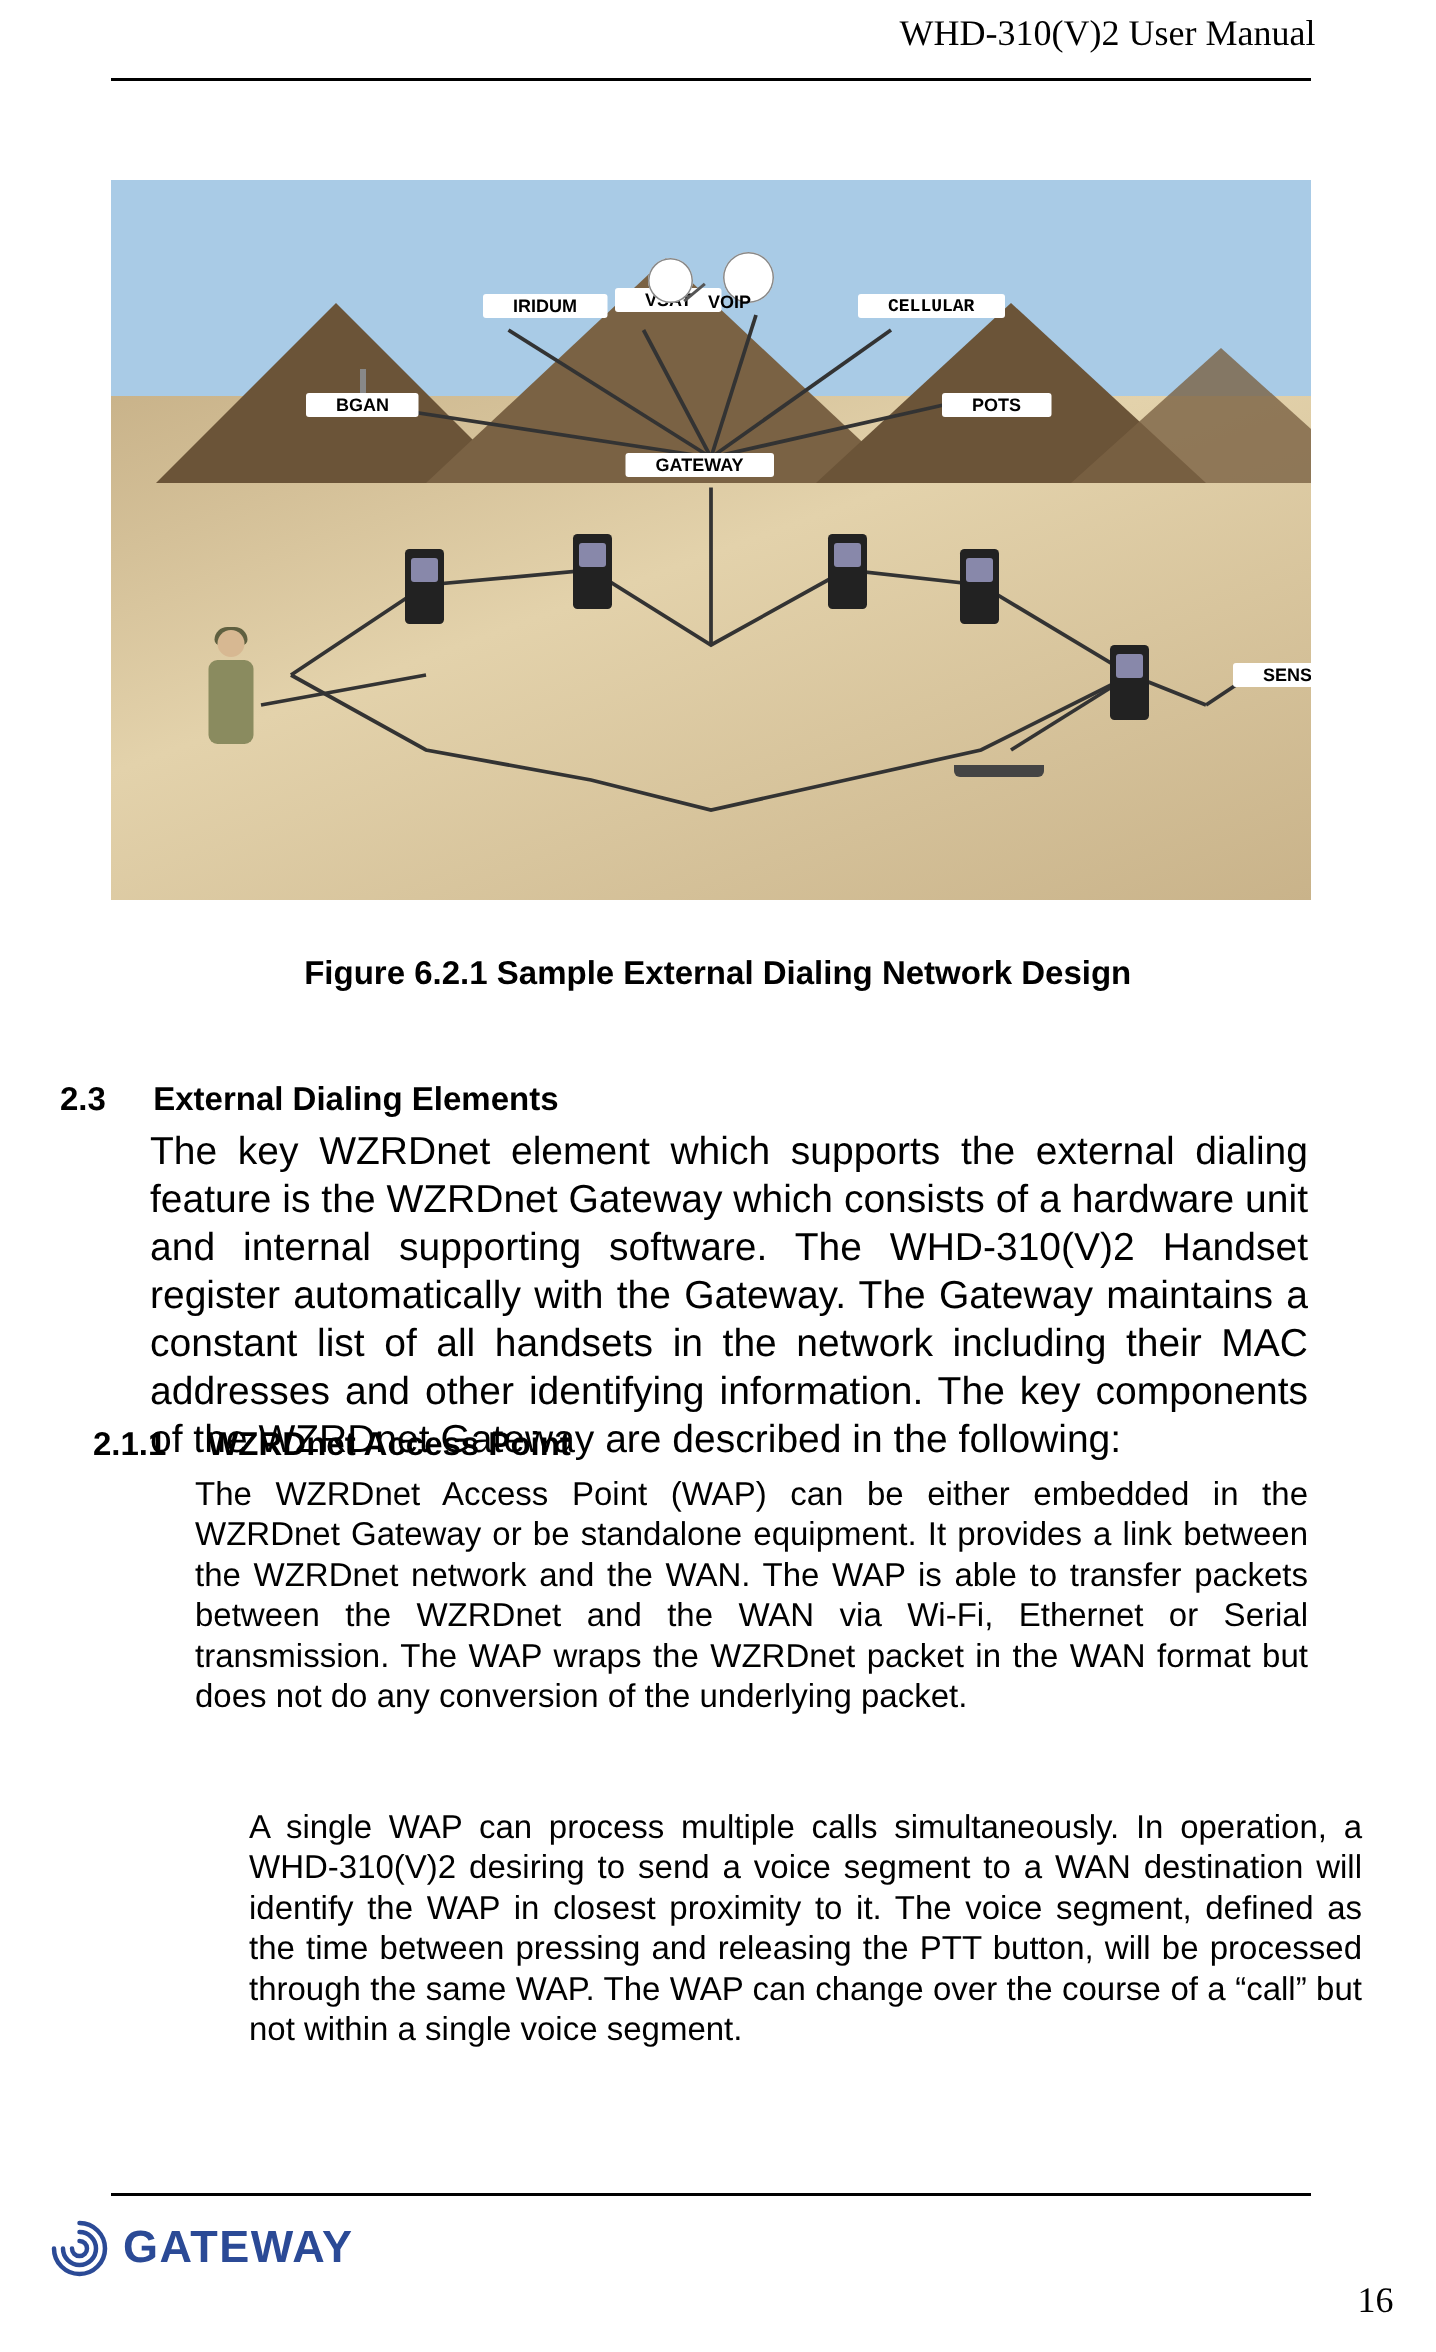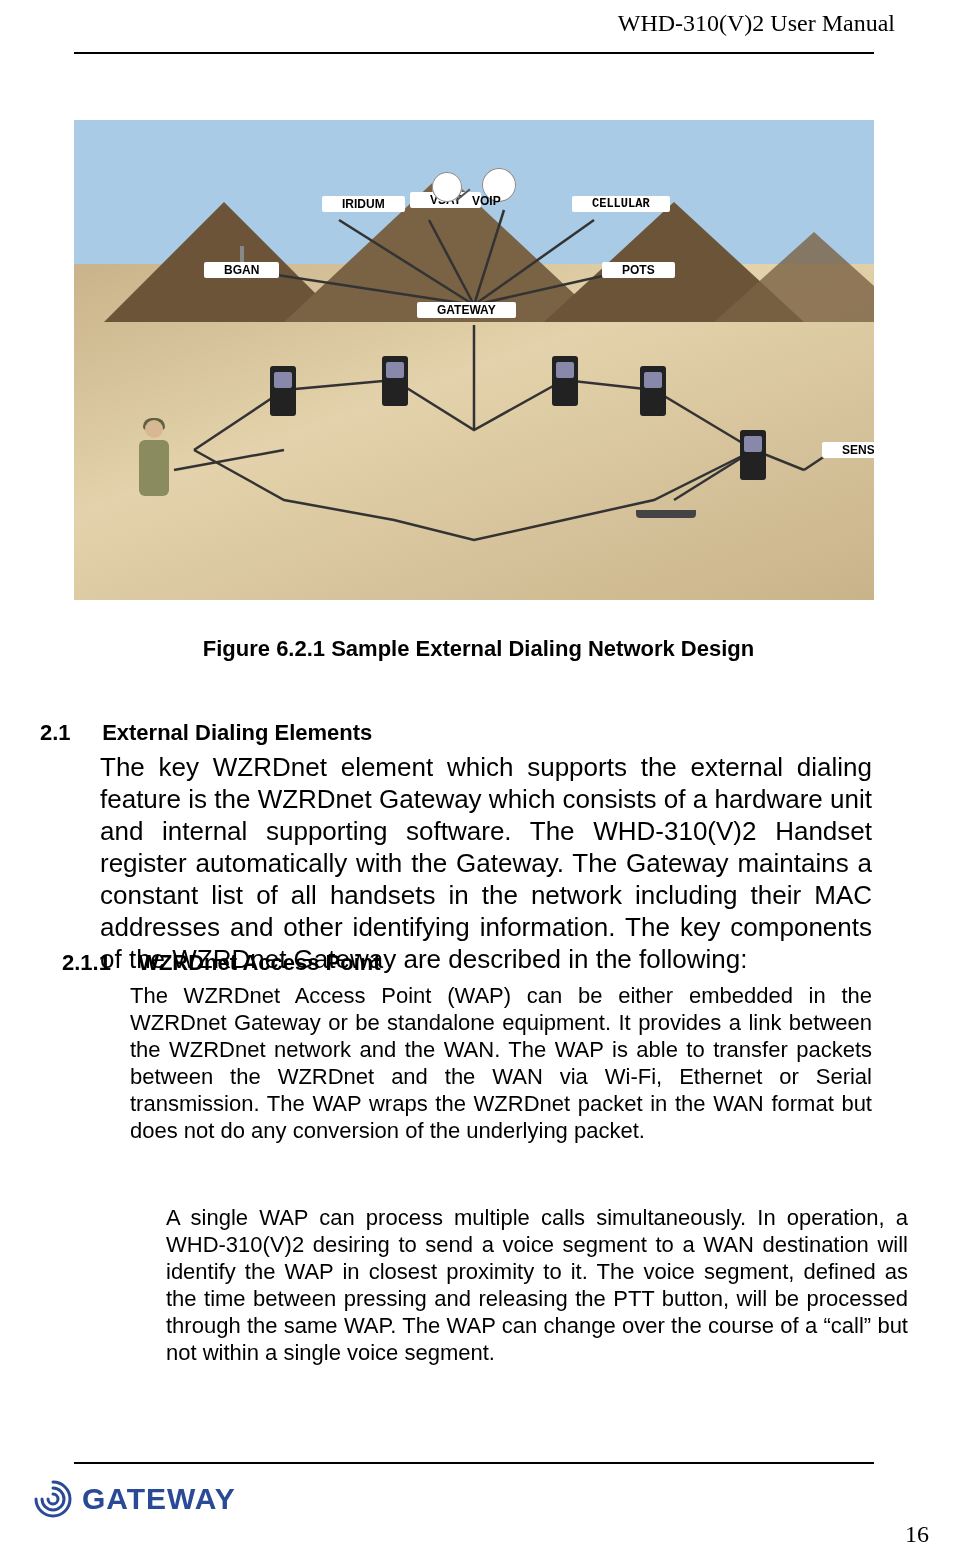--- a/index.html
+++ b/index.html
@@ -19,21 +19,21 @@
     height: 1568px;
     padding: 0 80px 0 100px;
     position: relative;
   }
   .header-title {
     position: absolute;
     top: 10px;
     left: 0;
     width: 957px;
     text-align: right;
-    padding-right: 62px;
+    padding-right: 80px;
     box-sizing: border-box;
     font-family: "Times New Roman", Times, serif;
     font-size: 24px;
   }
   .header-rule {
     position: absolute;
     top: 44px;
     left: 74px;
     width: 800px;
     border: 0;
@@ -284,21 +284,21 @@
     </div>
     <div class="node" style="top:62px;left:398px;">
       <span class="cloud">
         <span class="txt">VOIP</span>
       </span>
     </div>
     <div class="node" style="top:62px;left:498px;font-family:Liberation Mono, monospace;">
       <span class="phone"></span><br>
       <span class="nlabel">CELLULAR</span>
     </div>
-    <div class="node" style="top:128px;left:528px;">
+    <div class="node" style="top:128px;left:554px;">
       <span class="pots"></span><br>
       <span class="nlabel">POTS</span>
     </div>
 
     <div class="node" style="top:168px;left:343px;text-align:center;">
       <span class="router"></span><br>
       <span class="nlabel">GATEWAY</span>
     </div>
 
     <div class="node" style="top:300px;left:60px;">
@@ -320,21 +320,21 @@
 
     <div class="node" style="top:308px;left:748px;">
       <span class="sensor"></span><br>
       <span class="nlabel">SENSOR</span>
     </div>
   </div>
 
   <div class="fig-caption">Figure 6.2.1 Sample External Dialing Network Design</div>
 
   <div class="section-heading sh21">
-    <span class="num">2.1</span>
+    <span class="num">2.3</span>
     <span>External Dialing Elements</span>
   </div>
   <div class="body-p p1">The key WZRDnet element which supports the external dialing feature is the WZRDnet Gateway which consists of a hardware unit and internal supporting software.  The WHD-310(V)2 Handset register automatically with the Gateway.  The Gateway maintains a constant list of all handsets in the network including their MAC addresses and other identifying information.  The key components of the WZRDnet Gateway are described in the following:</div>
 
   <div class="sh211">
     <span class="num">2.1.1</span>
     <span>WZRDnet Access Point</span>
   </div>
   <div class="body-p-sub p2">The WZRDnet Access Point (WAP) can be either embedded in the WZRDnet Gateway or be standalone equipment.  It provides a link between the WZRDnet network and the WAN.  The WAP is able to transfer packets between the WZRDnet and the WAN via Wi-Fi, Ethernet or Serial transmission.  The WAP wraps the WZRDnet packet in the WAN format but does not do any conversion of the underlying packet.</div>
   <div class="body-p-sub p3">A single WAP can process multiple calls simultaneously.   In operation, a WHD-310(V)2 desiring to send a voice segment to a WAN destination will identify the WAP in closest proximity to it.  The voice segment, defined as the time between pressing and releasing the PTT button, will be processed through the same WAP.  The WAP can change over the course of a “call” but not within a single voice segment.</div>

